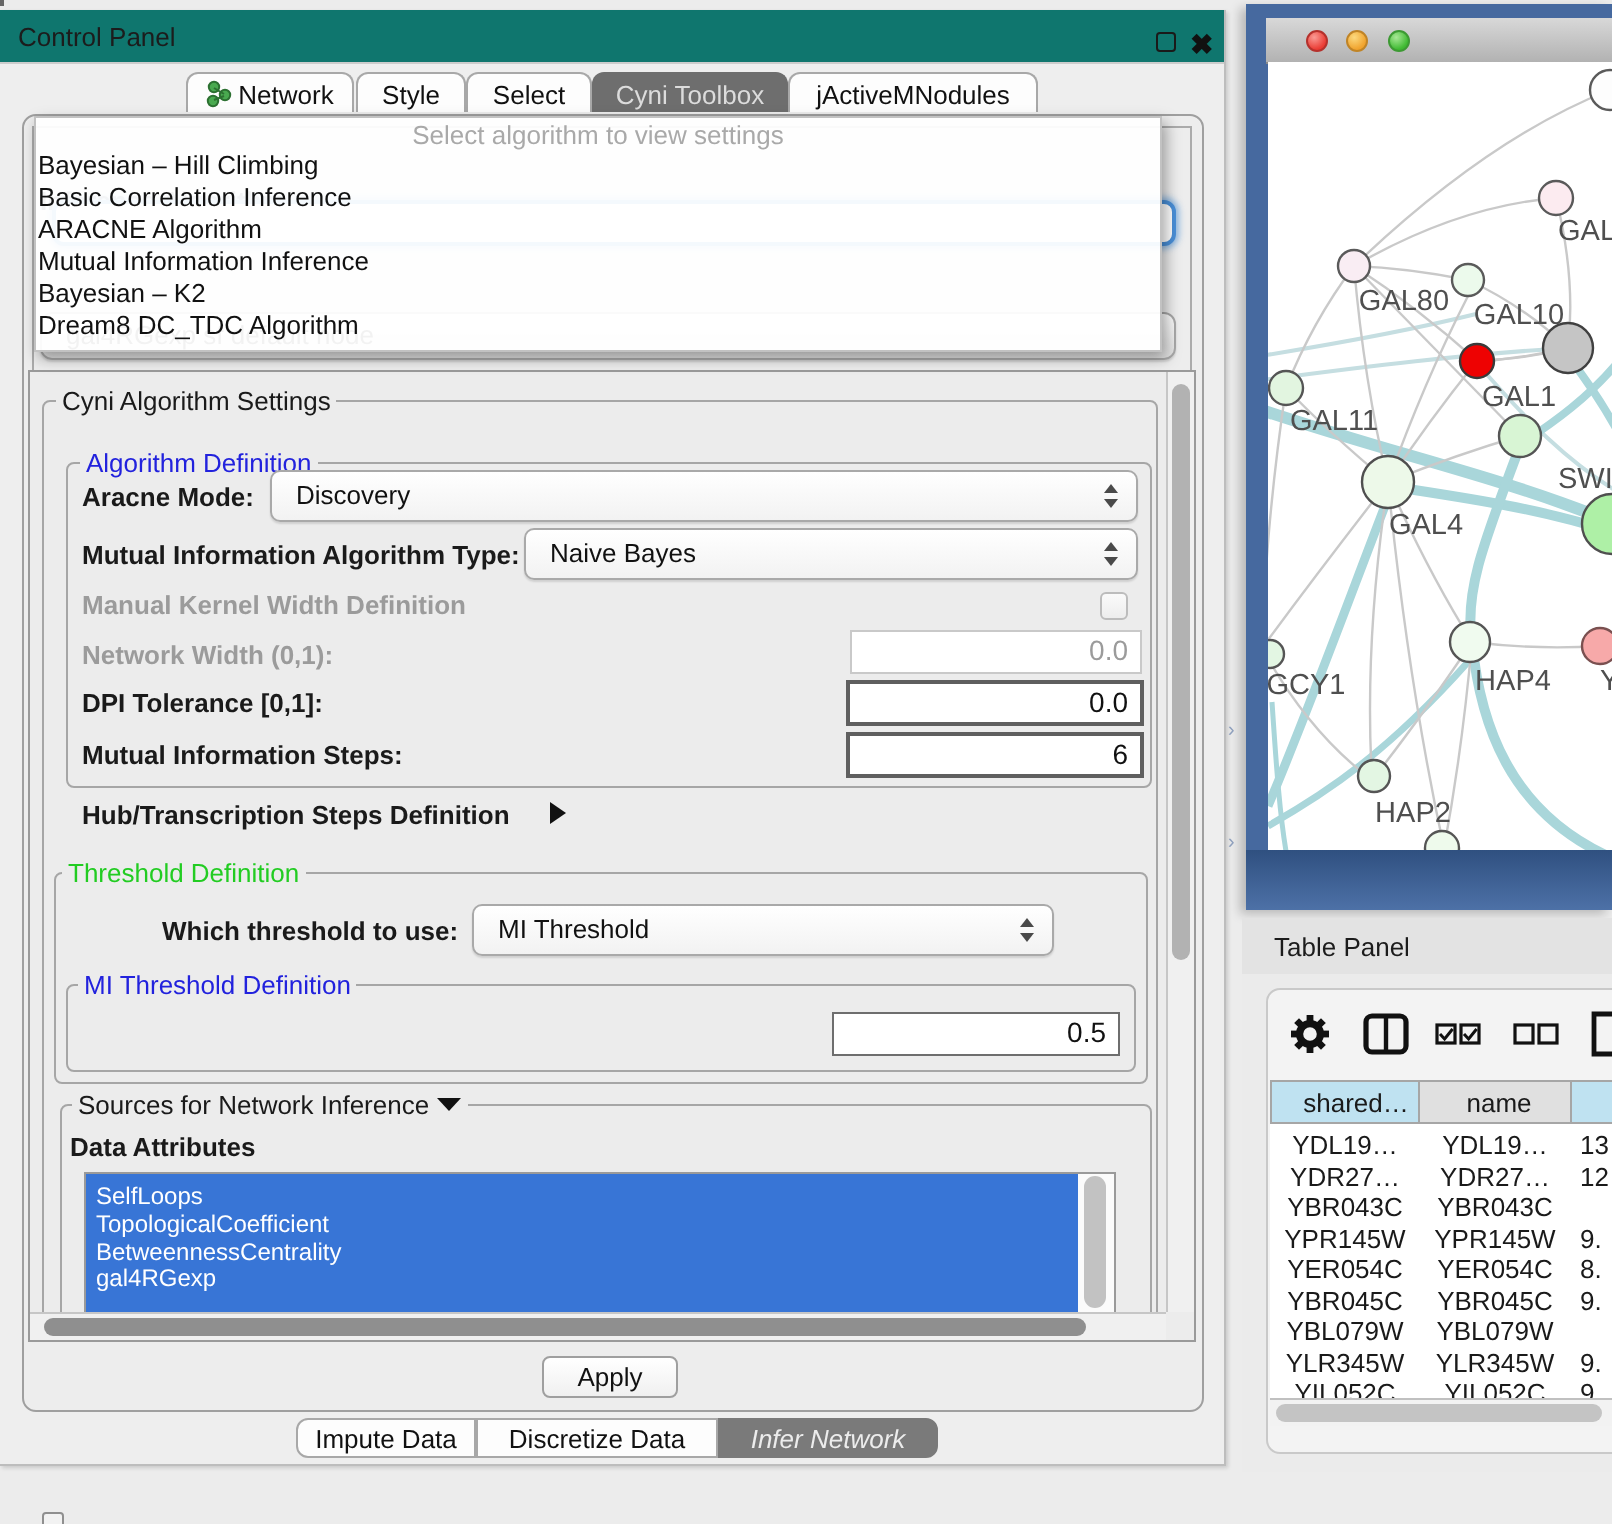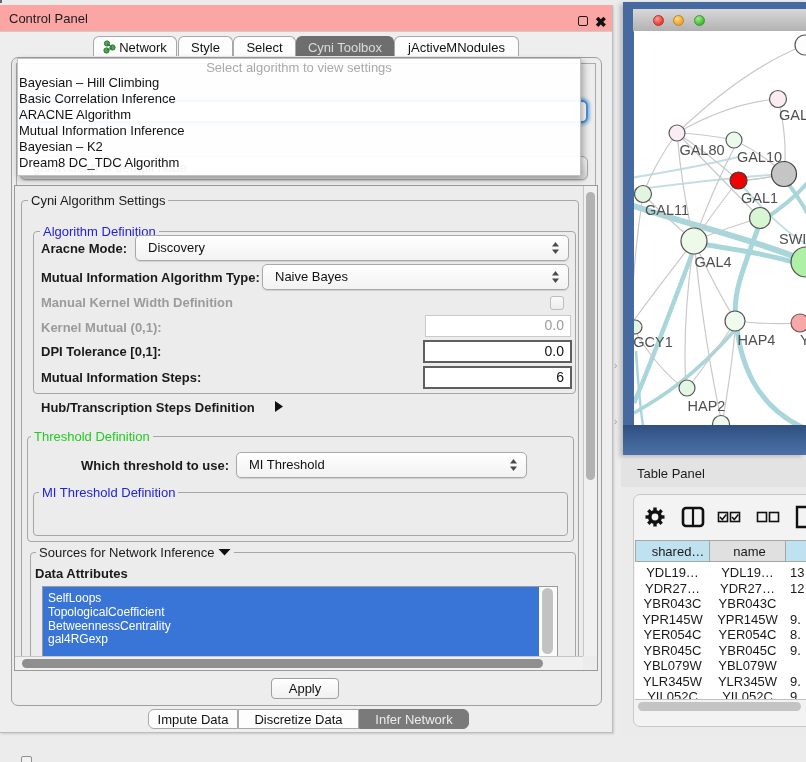--- a/index.html
+++ b/index.html
@@ -7,29 +7,29 @@
 .lbl{font-weight:bold;font-size:13px;color:#1a1a1a;}
 .dis{color:#9b9b9b;}
 .combo{position:absolute;background:linear-gradient(#ffffff,#f2f2f2);border:1px solid #a9a9a9;border-radius:5px;box-shadow:0 1px 1px rgba(0,0,0,0.12);}
 .combo .ar{position:absolute;right:8px;top:50%;margin-top:-7px;width:9px;height:14px;}
 .tfield{position:absolute;background:#fff;text-align:right;font-size:14px;color:#111;}
 .grp{position:absolute;border:1px solid #a6a6a6;border-radius:4px;}
 .gtitle{position:absolute;top:-8px;left:7px;background:#ececec;padding:0 3px;font-size:13px;}
 .tab{top:0;height:20px;background:#fdfdfd;border:1px solid #a8a8a8;border-bottom:none;border-radius:6px 6px 0 0;text-align:center;line-height:21px;color:#111;box-sizing:border-box;}
 .tab.sel{background:#6e6e6e;color:#dcdcdc;border-color:#6e6e6e;}
 .btab{top:0;height:20px;background:#fdfdfd;border:1px solid #a8a8a8;text-align:center;line-height:20px;color:#111;box-sizing:border-box;}
-.btab.bsel{background:#7a7a7a;color:#ececec;border-color:#7a7a7a;}
+.btab.bsel{background:#7a7a7a;color:#ececec;border-color:#7a7a7a;font-style:italic;}
 </style></head>
 <body>
 
 <div class="abs" style="left:0;top:0;width:2px;height:3px;background:#666;"></div>
 
 <div class="abs" id="cpwin" style="left:0;top:5px;width:612px;height:727px;background:#eeeeee;border-right:1px solid #bdbdbd;border-bottom:1px solid #bdbdbd;box-shadow:1px 1px 2px rgba(0,0,0,0.15);">
 
-  <div class="abs" style="left:0;top:0;width:612px;height:26px;background:#fca5a5;border-bottom:1px solid #cccccc;">
+  <div class="abs" style="left:0;top:0;width:612px;height:26px;background:#0f766e;border-bottom:1px solid #cccccc;">
     <div class="abs" style="left:9px;top:6px;font-size:13px;color:#1c1c1c;">Control Panel</div>
     <div class="abs" style="left:578px;top:11px;width:8px;height:8px;border:1.6px solid #1a1a1a;border-radius:2px;"></div>
     <div class="abs" style="left:595px;top:9px;font-size:14px;font-weight:bold;color:#111;">✖</div>
   </div>
 
   <div class="abs" id="toptabs" style="left:93px;top:31px;height:21px;font-size:13px;">
     <div class="abs tab" style="left:0;width:84px;">
       <svg width="13" height="14" style="vertical-align:-2px;margin-right:3px;">
           <circle cx="4" cy="3.5" r="2.6" fill="#49a94f" stroke="#2c7031"></circle>
           <circle cx="3.5" cy="10.5" r="2.6" fill="#49a94f" stroke="#2c7031"></circle>
@@ -74,21 +74,21 @@
     <div class="abs lbl" style="left:26px;top:84px;">Mutual Information Algorithm Type:</div>
     <div class="combo" style="left:247px;top:78px;width:305px;height:24px;">
         <span style="position:absolute;left:12px;top:4px;font-size:13px;color:#111;">Naive Bayes</span>
         <svg class="ar" width="9" height="14">
           <path d="M4.5 1 L8 5.5 L1 5.5 Z" fill="#4a4a4a"></path>
           <path d="M4.5 13 L8 8.5 L1 8.5 Z" fill="#4a4a4a"></path>
         </svg>
       </div>
     <div class="abs lbl dis" style="left:26px;top:109px;">Manual Kernel Width Definition</div>
     <div class="abs" style="left:535px;top:110px;width:12px;height:12px;border:1px solid #bcbcbc;border-radius:3px;background:linear-gradient(#fafafa,#ededed);"></div>
-    <div class="abs lbl dis" style="left:26px;top:134px;">Kernel Mutual (0,1):</div>
+    <div class="abs lbl dis" style="left:26px;top:134px;">Network Width (0,1):</div>
     <div class="tfield" style="left:410px;top:129px;width:138px;height:19px;border:1px solid #c9c9c9;color:#9b9b9b;padding:1px 6px 0 0;">0.0</div>
     <div class="abs lbl" style="left:26px;top:158px;">DPI Tolerance [0,1]:</div>
     <div class="tfield" style="left:408px;top:154px;width:139px;height:18px;border:2px solid #5f5f5f;padding:1px 6px 0 0;">0.0</div>
     <div class="abs lbl" style="left:26px;top:184px;">Mutual Information Steps:</div>
     <div class="tfield" style="left:408px;top:180px;width:139px;height:18px;border:2px solid #5f5f5f;padding:1px 6px 0 0;">6</div>
 
     <div class="abs lbl" style="left:26px;top:214px;">Hub/Transcription Steps Definition</div>
     <svg class="abs" style="left:258px;top:214px;" width="12" height="13">
         <path d="M2 1 L10 6.5 L2 12 Z" fill="#111"></path>
       </svg>
@@ -100,20 +100,21 @@
     <div class="combo" style="left:221px;top:266px;width:289px;height:24px;">
         <span style="position:absolute;left:12px;top:4px;font-size:13px;color:#111;">MI Threshold</span>
         <svg class="ar" width="9" height="14">
           <path d="M4.5 1 L8 5.5 L1 5.5 Z" fill="#4a4a4a"></path>
           <path d="M4.5 13 L8 8.5 L1 8.5 Z" fill="#4a4a4a"></path>
         </svg>
       </div>
     <div class="grp" style="left:18px;top:306px;width:533px;height:42px;">
       <div class="gtitle" style="left:5px;color:#2222dd;">MI Threshold Definition</div>
     </div>
+    <div class="tfield" style="left:401px;top:320px;width:136px;height:19px;border:1.5px solid #6e6e6e;padding:1px 6px 0 0;">0.5</div>
 
     <div class="grp" style="left:15px;top:366px;width:544px;height:128px;">
       <div class="gtitle" style="left:5px;color:#1a1a1a;">Sources for Network Inference <svg width="13" height="8" style="vertical-align:1px;">
             <path d="M0.5 1 L12.5 1 L6.5 7.5 Z" fill="#111"></path>
           </svg></div>
     </div>
     <div class="abs lbl" style="left:20px;top:380px;">Data Attributes</div>
 
     <div class="abs" style="left:27px;top:400px;width:514px;height:70px;border:1px solid #9a9a9a;background:#fff;">
       <div class="abs" style="left:0;top:0;width:496px;height:70px;background:#3875d6;color:#ffffff;font-size:12px;">

